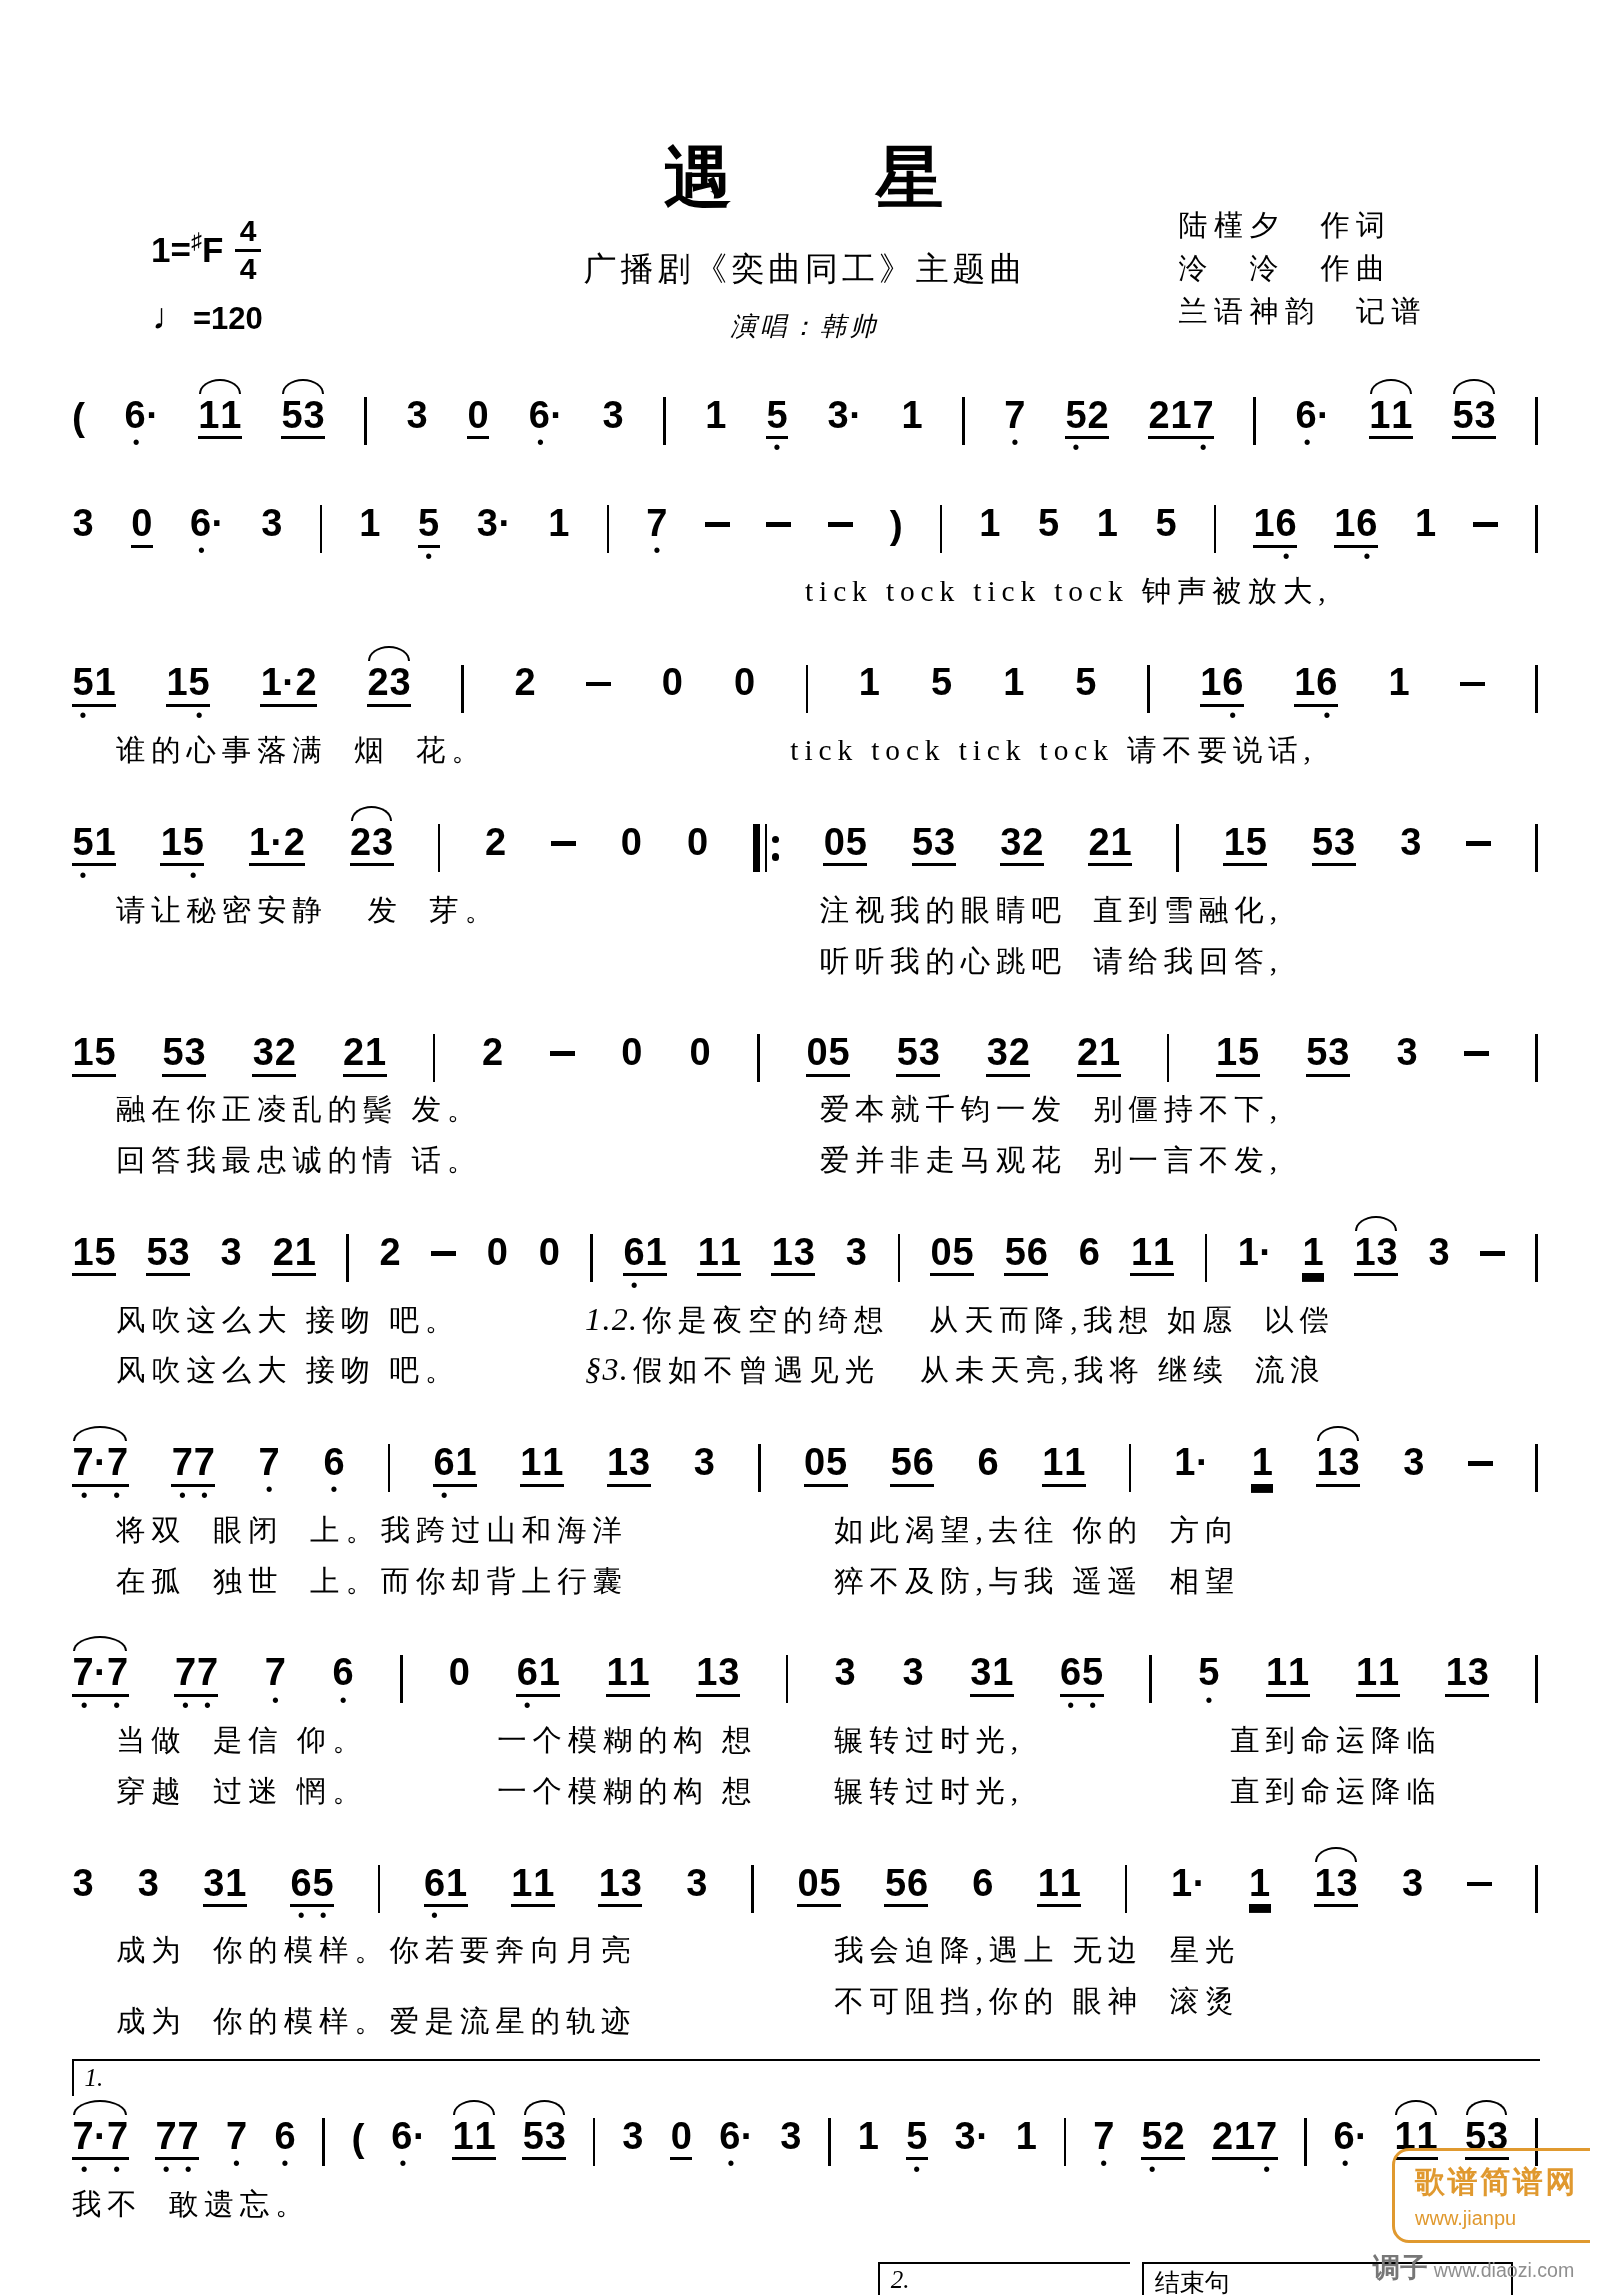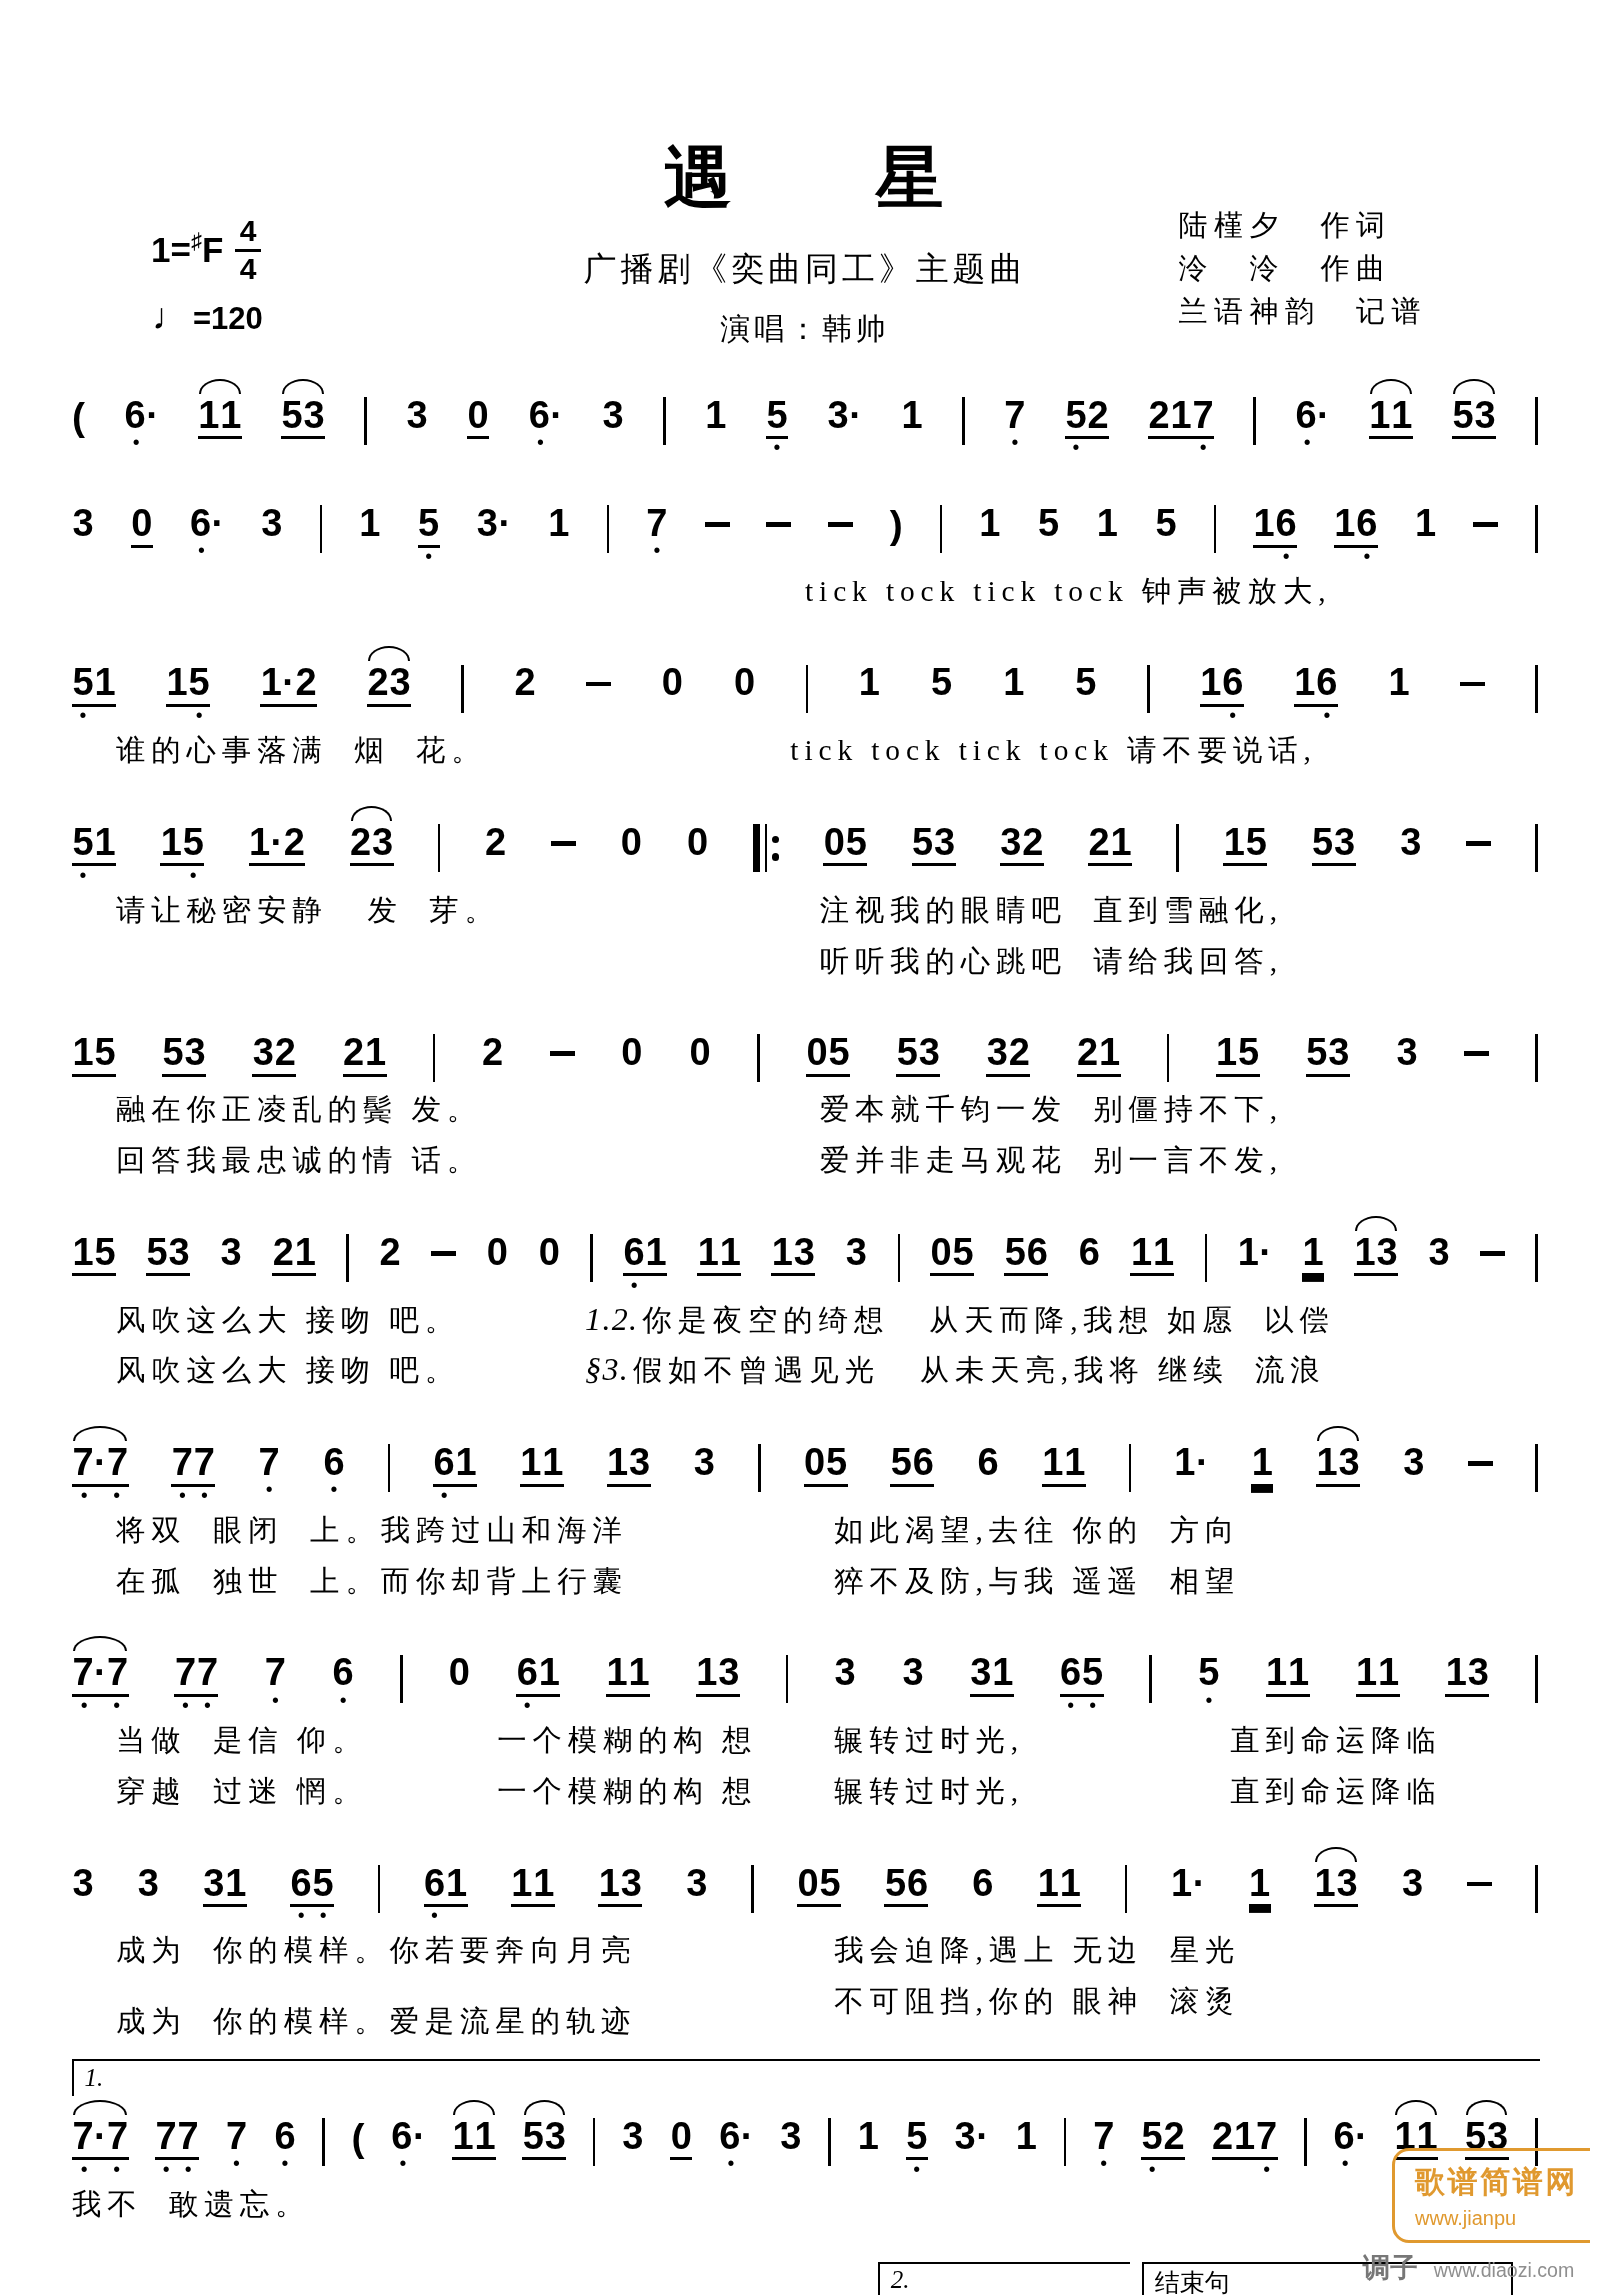--- a/index.html
+++ b/index.html
@@ -13,21 +13,21 @@
          font-size:68px;line-height:1;white-space:pre;letter-spacing:2.6px;}
   .keysig{position:absolute;left:79px;top:216px;font-weight:bold;font-size:35px;display:flex;align-items:center;}
   .keysig sup{font-size:22px;vertical-align:top;position:relative;top:-9.2px;}
   .meter{display:inline-flex;flex-direction:column;align-items:center;margin-left:11.8px;font-size:30px;line-height:1;}
   .meter .mline{width:26px;height:3.3px;background:#000;margin:2.6px 0;}
   .tempo{position:absolute;left:80px;top:296px;font-weight:bold;font-size:31px;}
   .tempo .tnote{font-size:37px;margin-right:3.9px;}
   .subtitle{position:absolute;left:0;right:0;top:247px;text-align:center;
             font-family:"Liberation Serif","DejaVu Serif",serif;font-size:33px;letter-spacing:3.9px;}
   .singer{position:absolute;left:0;right:0;top:309px;text-align:center;
-          font-family:"Liberation Serif","DejaVu Serif",serif;font-size:30px;letter-spacing:3.9px;}
+          font-family:"Liberation Serif","DejaVu Serif",serif;font-size:26px;letter-spacing:3.9px;font-style:italic;}
   .credits{position:absolute;right:111px;top:204px;text-align:justify;
            font-family:"Liberation Serif","DejaVu Serif",serif;font-size:29px;line-height:43px;letter-spacing:6.5px;}
   
   .system{position:relative;margin-bottom:29px;}
   .system.has-volta{padding-top:43px;}
   .notes{display:flex;justify-content:space-between;align-items:flex-start;padding-top:19.6px;}
   .tk{position:relative;display:flex;flex-direction:column;align-items:center;}
   .chars{display:flex;font-weight:bold;font-size:38px;line-height:1;}
   .tk.u1 .chars,.tk.u2 .chars{border-bottom:3.3px solid #000;padding-bottom:2.6px;}
   .tk.u2 .chars{box-shadow:0 5.9px 0 #000;}
@@ -52,21 +52,21 @@
   .volta.v-right{border-right:2.6px solid #000;}
   .vlabel{position:absolute;left:10.5px;top:2.6px;font-size:25px;font-family:"Liberation Serif","DejaVu Serif",serif;}
   .vlabel.num{font-style:italic;}
   
   .watermark{position:absolute;right:0;bottom:9.2px;text-align:right;}
   .wm-box{display:inline-block;border:3.3px solid #e0992f;border-radius:17px;
           padding:10.5px 39px 10.5px 19.6px;margin-right:-30px;color:#e0992f;text-align:left;}
   .wm-site1{font-size:30px;font-weight:bold;letter-spacing:2.6px;}
   .wm-url1{font-size:20px;margin-top:4px;}
   .wm-row2{margin:6.5px 15.7px 0 0;color:#8f8f8f;}
-  .wm-site2{font-size:27.5px;font-weight:bold;color:#777;margin-right:16px;}
+  .wm-site2{font-size:27.5px;font-weight:bold;color:#777;margin-right:6px;}
   .wm-url2{font-size:19.6px;}
 </style>
 </head>
 <body>
 
 <div class="page">
   <div class="content">
 
     <header class="header">
       <h1 class="title">遇　　星</h1>

